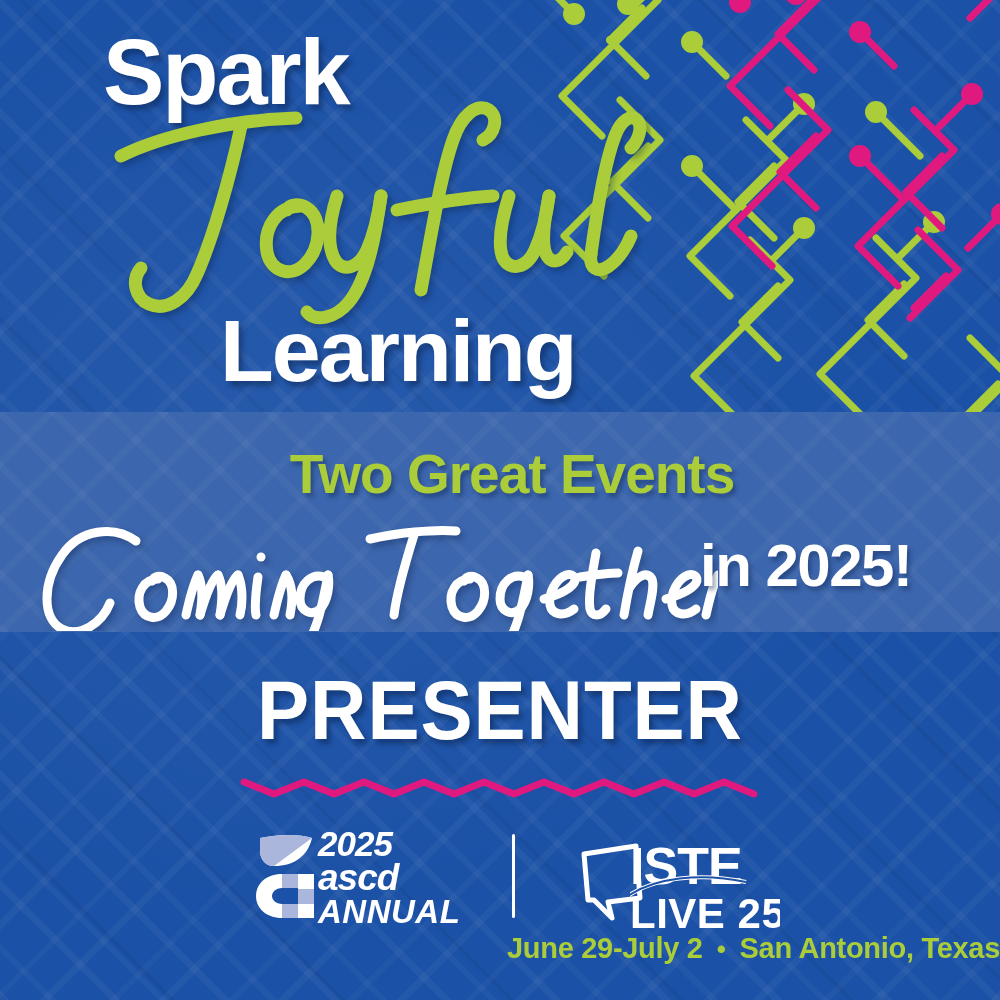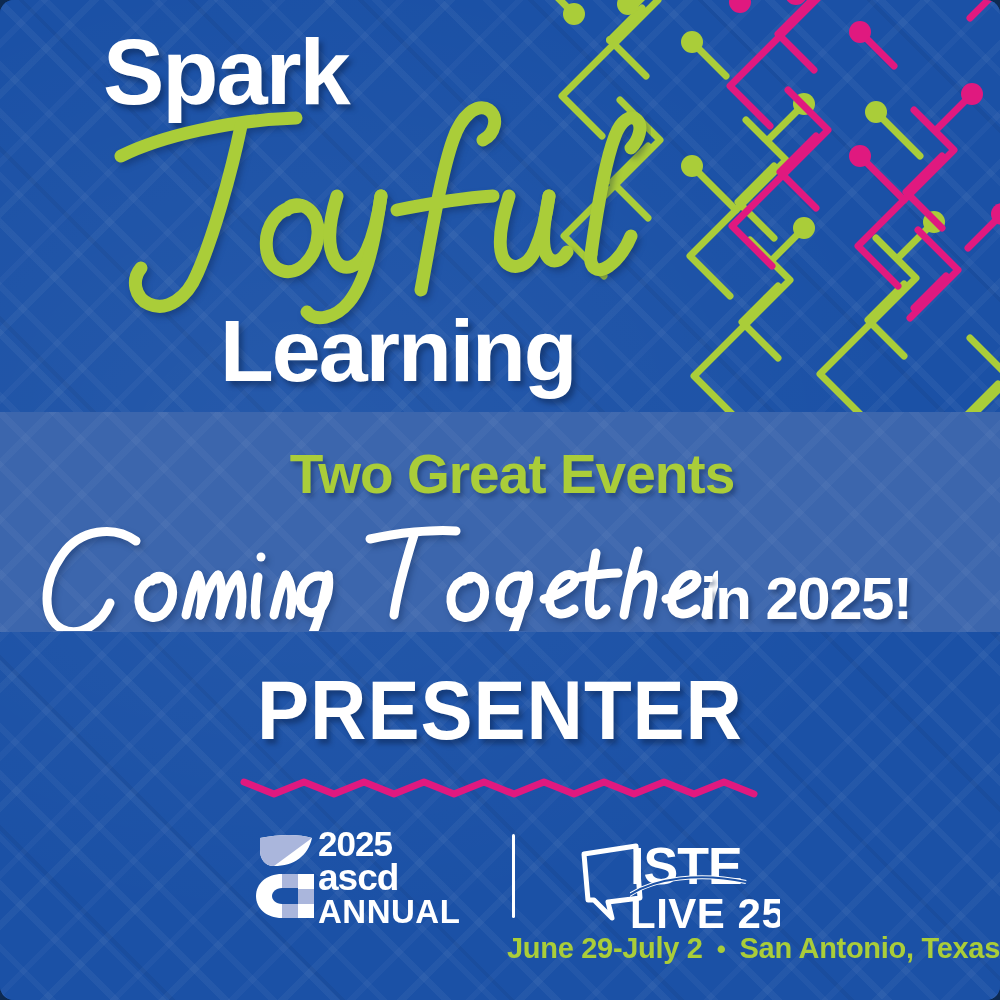--- a/index.html
+++ b/index.html
@@ -9,21 +9,20 @@
     background: #0d2a52;
   }
   #poster {
     position: relative;
     width: 1000px;
     height: 1000px;
     overflow: hidden;
     background: #1b51a6;
     font-family: "Liberation Sans", sans-serif;
     user-select: none;
-    border-radius: 14px;
   }
 
   
   .bg-texture {
     position: absolute;
     inset: 0;
     background-color: #1b51a6;
     background-image:
       repeating-linear-gradient(45deg,
         rgba(255,255,255,0.045) 0px, rgba(255,255,255,0.045) 7px,
@@ -142,21 +141,20 @@
   }
   .band-in2025 {
     position: absolute;
     left: 700px;
     top: 14px;
     font-size: 60px;
     font-weight: 700;
     letter-spacing: -1.5px;
     color: #ffffff;
     text-shadow: 3px 4px 4px rgba(10,32,74,0.40);
-    margin-top: 33px;
   }
 
   
   .presenter {
     position: absolute;
     left: 0; right: 0;
     top: 662px;
     text-align: center;
     font-size: 84px;
     font-weight: 700;
@@ -187,20 +185,21 @@
     width: 200px;
     height: 98px;
   }
   .ascd-mark { position: absolute; left: 0; top: 2px; width: 64px; height: 92px; }
   .ascd-words {
     position: absolute;
     left: 66px;
     top: 0px;
     color: #ffffff;
     line-height: 0.94;
+    font-style: italic;
   }
   .ascd-words .l1 { font-size: 35px; font-weight: 700; letter-spacing: -1px; }
   .ascd-words .l2 { font-size: 37px; font-weight: 700; letter-spacing: -1px; }
   .ascd-words .l3 { font-size: 33px; font-weight: 700; letter-spacing: 0.5px; }
 
   .divider {
     position: absolute;
     left: 512px;
     top: 12px;
     width: 3px;

